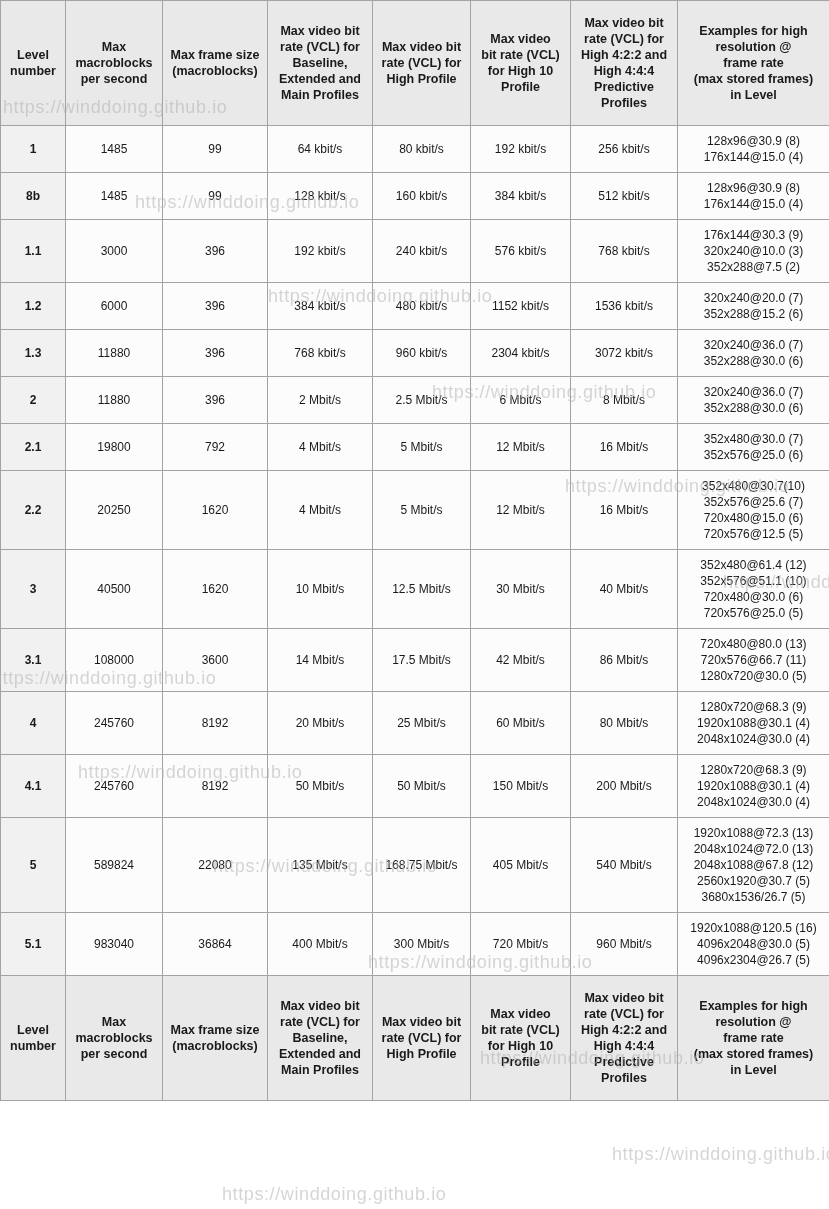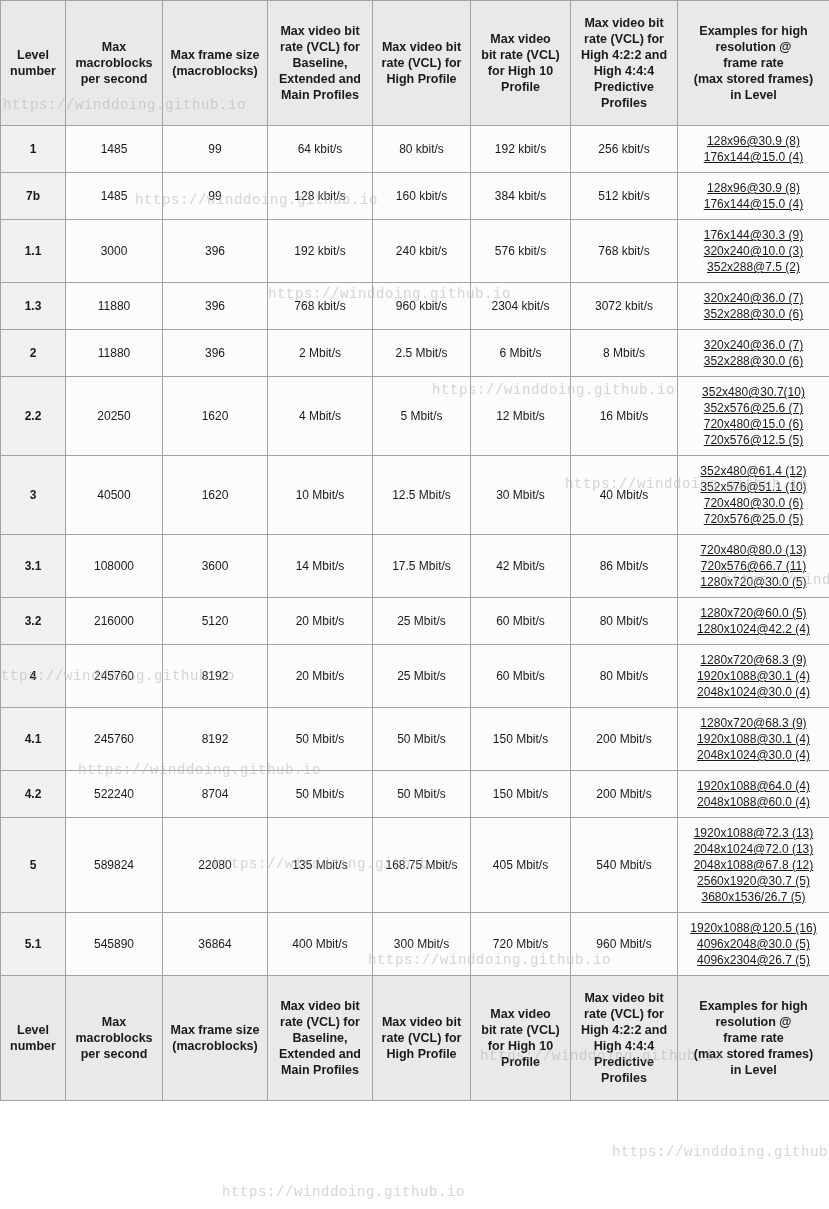--- a/index.html
+++ b/index.html
@@ -37,25 +37,25 @@
     font-size: 12px;
     padding: 7px 3px;
   }
   tbody td {
     background: #fcfcfc;
     font-size: 12px;
     line-height: 16px;
     padding: 7px 3px;
     font-weight: normal;
   }
-  tbody td.examples { white-space: pre-line; text-decoration: underline; }
+  tbody td.examples { white-space: pre-line; }
   .wm {
     position: absolute;
-    font-family: Liberation Mono, monospace;
-    font-size: 14px;
+    font-family: Liberation Sans, sans-serif;
+    font-size: 18px;
     letter-spacing: 0.6px;
     color: rgba(178, 178, 178, 0.55);
     white-space: nowrap;
     pointer-events: none;
     z-index: 5;
   }
 </style>
 </head>
 <body>
 
@@ -112,21 +112,21 @@
         <td>1485</td>
         <td>99</td>
         <td>64 kbit/s</td>
         <td>80 kbit/s</td>
         <td>192 kbit/s</td>
         <td>256 kbit/s</td>
         <td class="examples">128x96@30.9 (8)
 176x144@15.0 (4)</td>
       </tr>
       <tr>
-        <th class="lvl">7b</th>
+        <th class="lvl">8b</th>
         <td>1485</td>
         <td>99</td>
         <td>128 kbit/s</td>
         <td>160 kbit/s</td>
         <td>384 kbit/s</td>
         <td>512 kbit/s</td>
         <td class="examples">128x96@30.9 (8)
 176x144@15.0 (4)</td>
       </tr>
       <tr>
@@ -135,40 +135,62 @@
         <td>396</td>
         <td>192 kbit/s</td>
         <td>240 kbit/s</td>
         <td>576 kbit/s</td>
         <td>768 kbit/s</td>
         <td class="examples">176x144@30.3 (9)
 320x240@10.0 (3)
 352x288@7.5 (2)</td>
       </tr>
       <tr>
+        <th class="lvl">1.2</th>
+        <td>6000</td>
+        <td>396</td>
+        <td>384 kbit/s</td>
+        <td>480 kbit/s</td>
+        <td>1152 kbit/s</td>
+        <td>1536 kbit/s</td>
+        <td class="examples">320x240@20.0 (7)
+352x288@15.2 (6)</td>
+      </tr>
+      <tr>
         <th class="lvl">1.3</th>
         <td>11880</td>
         <td>396</td>
         <td>768 kbit/s</td>
         <td>960 kbit/s</td>
         <td>2304 kbit/s</td>
         <td>3072 kbit/s</td>
         <td class="examples">320x240@36.0 (7)
 352x288@30.0 (6)</td>
       </tr>
       <tr>
         <th class="lvl">2</th>
         <td>11880</td>
         <td>396</td>
         <td>2 Mbit/s</td>
         <td>2.5 Mbit/s</td>
         <td>6 Mbit/s</td>
         <td>8 Mbit/s</td>
         <td class="examples">320x240@36.0 (7)
 352x288@30.0 (6)</td>
+      </tr>
+      <tr>
+        <th class="lvl">2.1</th>
+        <td>19800</td>
+        <td>792</td>
+        <td>4 Mbit/s</td>
+        <td>5 Mbit/s</td>
+        <td>12 Mbit/s</td>
+        <td>16 Mbit/s</td>
+        <td class="examples">352x480@30.0 (7)
+352x576@25.0 (6)</td>
       </tr>
       <tr>
         <th class="lvl">2.2</th>
         <td>20250</td>
         <td>1620</td>
         <td>4 Mbit/s</td>
         <td>5 Mbit/s</td>
         <td>12 Mbit/s</td>
         <td>16 Mbit/s</td>
         <td class="examples">352x480@30.7(10)
@@ -195,31 +217,20 @@
         <td>3600</td>
         <td>14 Mbit/s</td>
         <td>17.5 Mbit/s</td>
         <td>42 Mbit/s</td>
         <td>86 Mbit/s</td>
         <td class="examples">720x480@80.0 (13)
 720x576@66.7 (11)
 1280x720@30.0 (5)</td>
       </tr>
       <tr>
-        <th class="lvl">3.2</th>
-        <td>216000</td>
-        <td>5120</td>
-        <td>20 Mbit/s</td>
-        <td>25 Mbit/s</td>
-        <td>60 Mbit/s</td>
-        <td>80 Mbit/s</td>
-        <td class="examples">1280x720@60.0 (5)
-1280x1024@42.2 (4)</td>
-      </tr>
-      <tr>
         <th class="lvl">4</th>
         <td>245760</td>
         <td>8192</td>
         <td>20 Mbit/s</td>
         <td>25 Mbit/s</td>
         <td>60 Mbit/s</td>
         <td>80 Mbit/s</td>
         <td class="examples">1280x720@68.3 (9)
 1920x1088@30.1 (4)
 2048x1024@30.0 (4)</td>
@@ -228,49 +239,38 @@
         <th class="lvl">4.1</th>
         <td>245760</td>
         <td>8192</td>
         <td>50 Mbit/s</td>
         <td>50 Mbit/s</td>
         <td>150 Mbit/s</td>
         <td>200 Mbit/s</td>
         <td class="examples">1280x720@68.3 (9)
 1920x1088@30.1 (4)
 2048x1024@30.0 (4)</td>
-      </tr>
-      <tr>
-        <th class="lvl">4.2</th>
-        <td>522240</td>
-        <td>8704</td>
-        <td>50 Mbit/s</td>
-        <td>50 Mbit/s</td>
-        <td>150 Mbit/s</td>
-        <td>200 Mbit/s</td>
-        <td class="examples">1920x1088@64.0 (4)
-2048x1088@60.0 (4)</td>
       </tr>
       <tr>
         <th class="lvl">5</th>
         <td>589824</td>
         <td>22080</td>
         <td>135 Mbit/s</td>
         <td>168.75 Mbit/s</td>
         <td>405 Mbit/s</td>
         <td>540 Mbit/s</td>
         <td class="examples">1920x1088@72.3 (13)
 2048x1024@72.0 (13)
 2048x1088@67.8 (12)
 2560x1920@30.7 (5)
 3680x1536/26.7 (5)</td>
       </tr>
       <tr>
         <th class="lvl">5.1</th>
-        <td>545890</td>
+        <td>983040</td>
         <td>36864</td>
         <td>400 Mbit/s</td>
         <td>300 Mbit/s</td>
         <td>720 Mbit/s</td>
         <td>960 Mbit/s</td>
         <td class="examples">1920x1088@120.5 (16)
 4096x2048@30.0 (5)
 4096x2304@26.7 (5)</td>
       </tr>
     </tbody>

